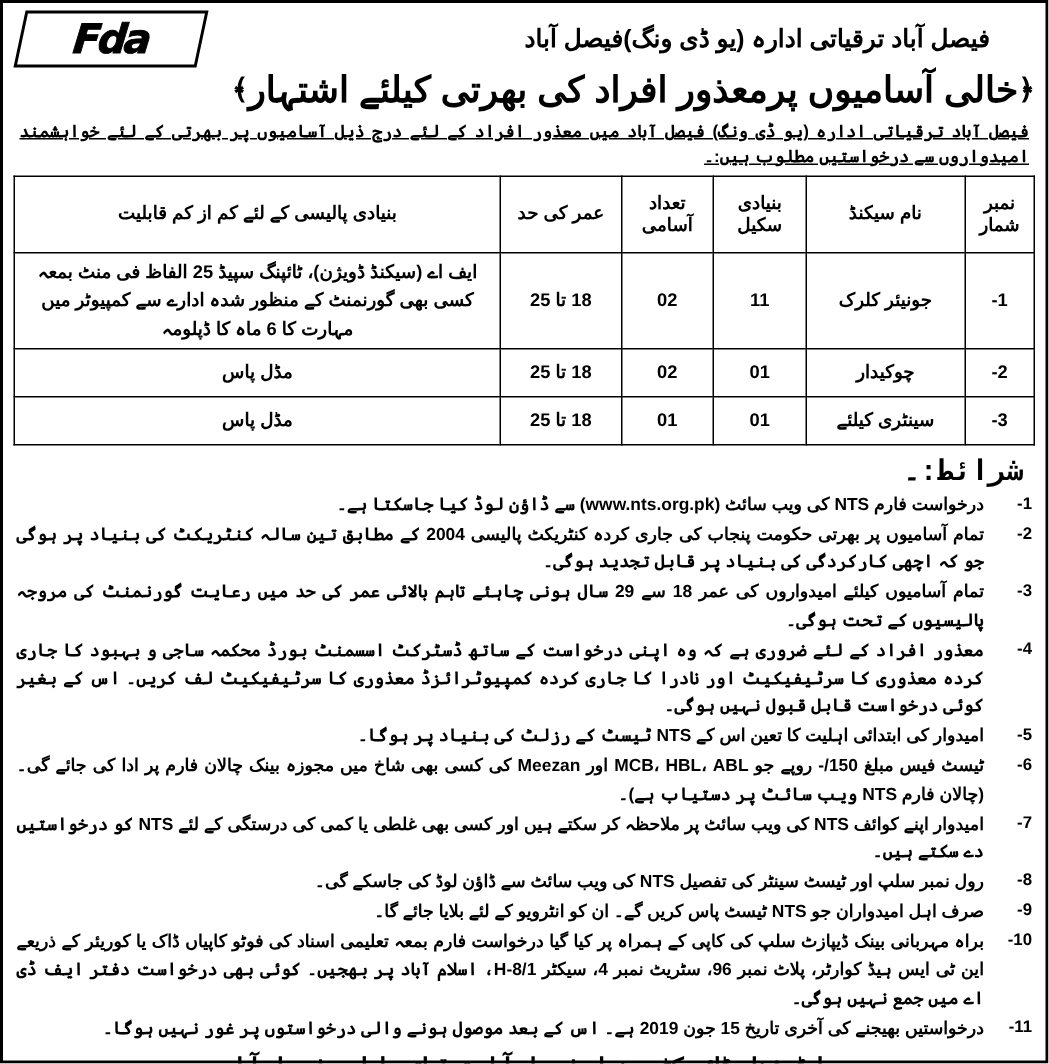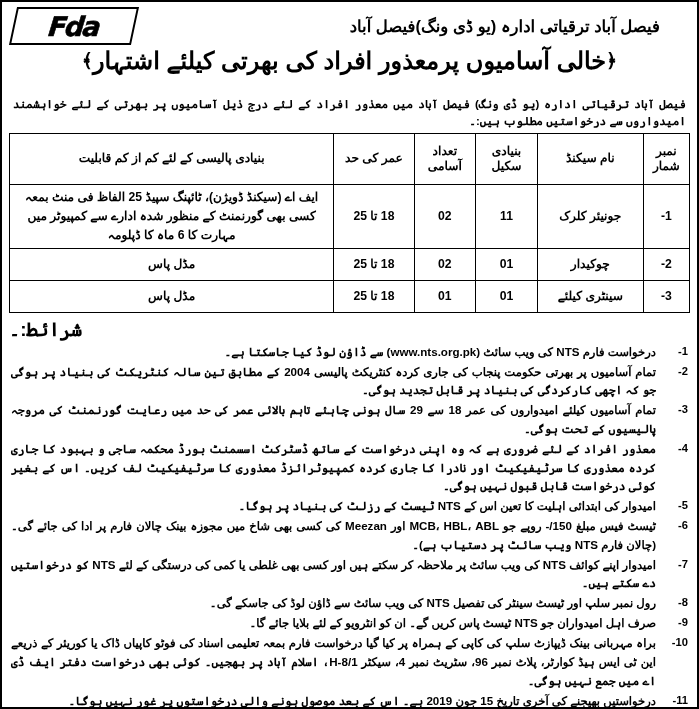--- a/index.html
+++ b/index.html
@@ -58,40 +58,41 @@
   .org-line {
     flex: 1;
     font-size: 16.5px;
     font-weight: 600;
     padding-right: 26px;
     letter-spacing: 0.2px;
   }
 
   
   .title-wrap {
-    text-align: center;
+    text-align: right;
     margin-top: 1px;
-    margin-bottom: 19px;
+    margin-bottom: 3px;
   }
   .main-title {
     display: inline-block;
     font-size: 24px;
     font-weight: 700;
     letter-spacing: 0.3px;
     line-height: 1.25;
   }
   .orn { font-size: 19px; vertical-align: 2px; }
 
   
   .intro {
     font-size: 11.4px;
     text-align: justify;
     line-height: 1.45;
     padding: 1px 4px 4px 4px;
     font-weight: 600;
+    text-decoration: underline;
   }
 
   
   table.jobs {
     width: 100%;
     border-collapse: collapse;
     table-layout: fixed;
     direction: rtl;
   }
   table.jobs th, table.jobs td {
@@ -114,25 +115,26 @@
     padding: 3px 7px;
     line-height: 1.55;
     font-size: 11.6px;
   }
   td.sr, td.scale, td.num, td.age { font-family: "Liberation Sans", sans-serif; }
   tr.r1 td { height: 46px; }
   tr.r2 td, tr.r3 td { height: 25px; }
 
   
   .cond-head {
-    text-align: left;
+    text-align: right;
     font-size: 19px;
     font-weight: 700;
     padding: 5px 8px 2px 0;
     letter-spacing: 0.4px;
+    font-family: Liberation Mono, monospace;
   }
   ol.conds {
     list-style: none;
     margin: 0;
     padding: 0 2px 0 2px;
     direction: rtl;
   }
   ol.conds li {
     display: flex;
     align-items: flex-start;

